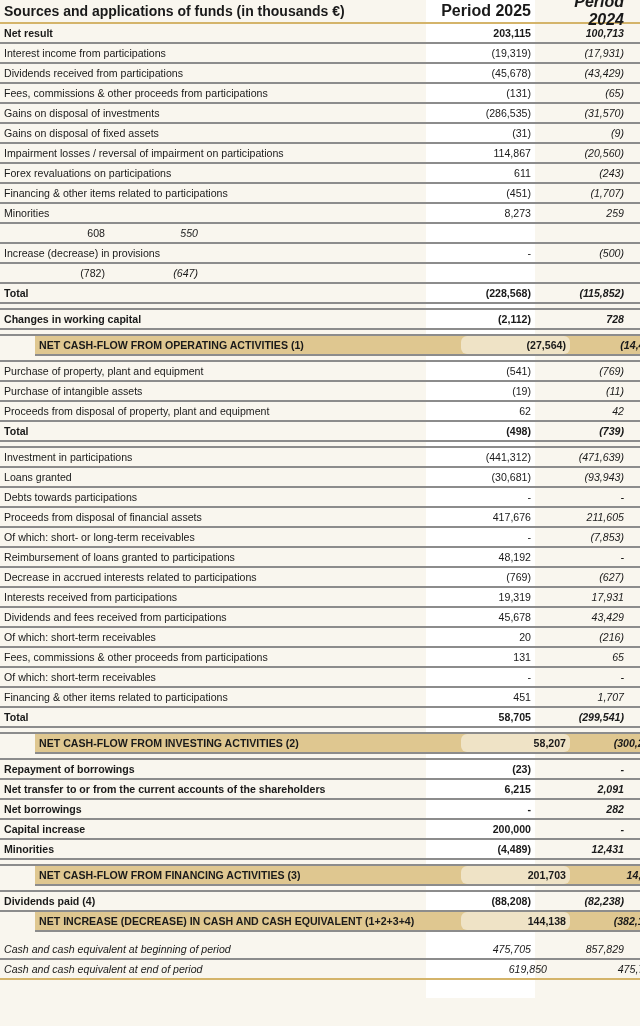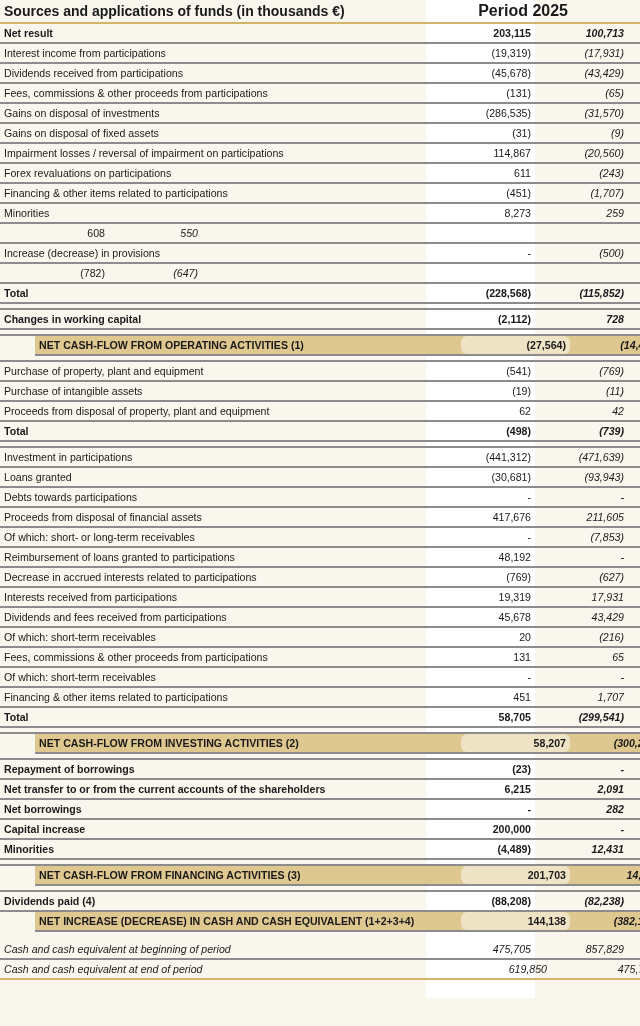--- a/index.html
+++ b/index.html
@@ -11,21 +11,21 @@
   }
   .row {
     position: relative; display: flex; align-items: center; height: 20px;
     font-size: 10.6px; border-bottom: 2px solid #8c8c8c;
   }
   .row .lbl { flex: 0 0 426px; padding-left: 4px; white-space: nowrap; }
   .row .v1 { flex: 0 0 109px; text-align: right; padding-right: 4px; }
   .row .v2 { flex: 0 0 105px; text-align: right; padding-right: 16px; font-style: italic; }
   .row.bold { font-weight: bold; }
   .row.italic { font-style: italic; }
-  .row.header { height: 24px; font-size: 14px; font-weight: bold; border-bottom: 2px solid #d4b46a; gap: 37px; }
+  .row.header { height: 24px; font-size: 14px; font-weight: bold; border-bottom: 2px solid #d4b46a; }
   .row.header .v1, .row.header .v2 { font-size: 16px; }
   .row.header .lbl { font-size: 14px; }
   .gap { height: 6px; border-bottom: 2px solid #8c8c8c; position: relative; }
   .row.net { background: #dfc790; border-bottom: 2px solid #8c8c8c; margin-left: 35px; }
   .row.net .v1 { background: #efe3c6; height: 100%; display: flex; align-items: center; justify-content: flex-end; border-radius: 6px; }
   .row.net .v2 { height: 100%; display: flex; align-items: center; justify-content: flex-end; }
   .row.last { border-bottom: 2px solid #d4b46a; gap: 16px; }
 </style>
 </head>
 <body>

